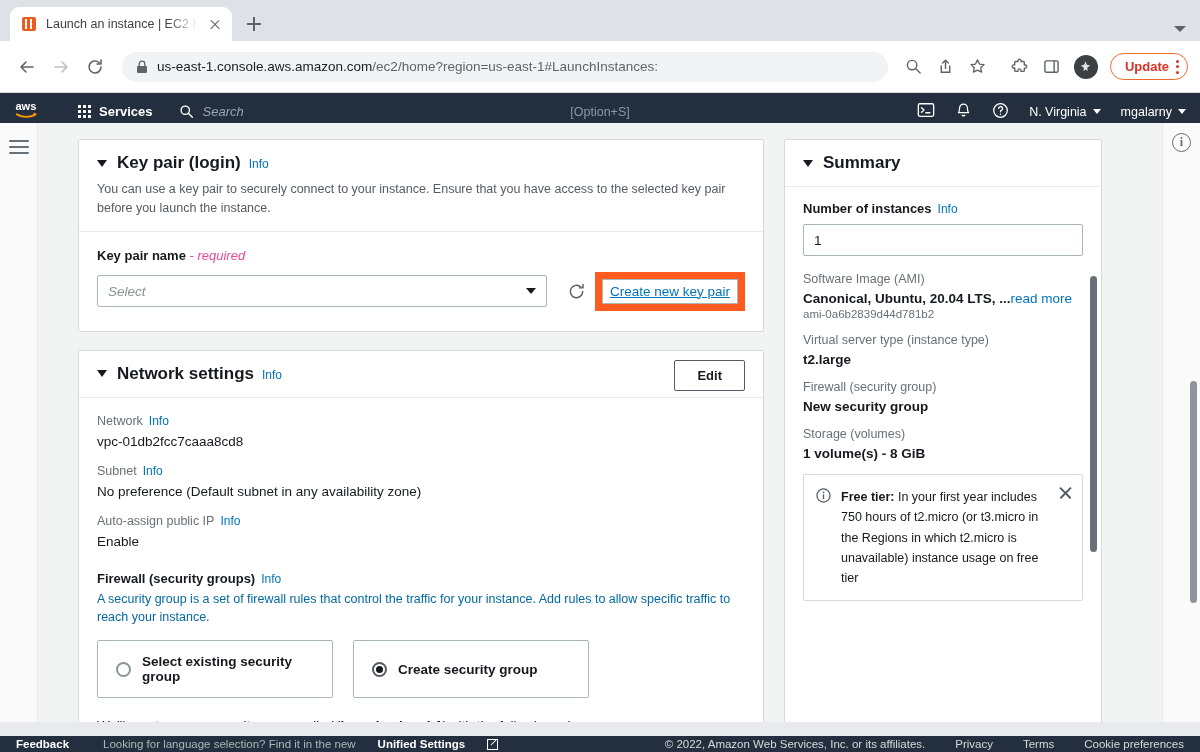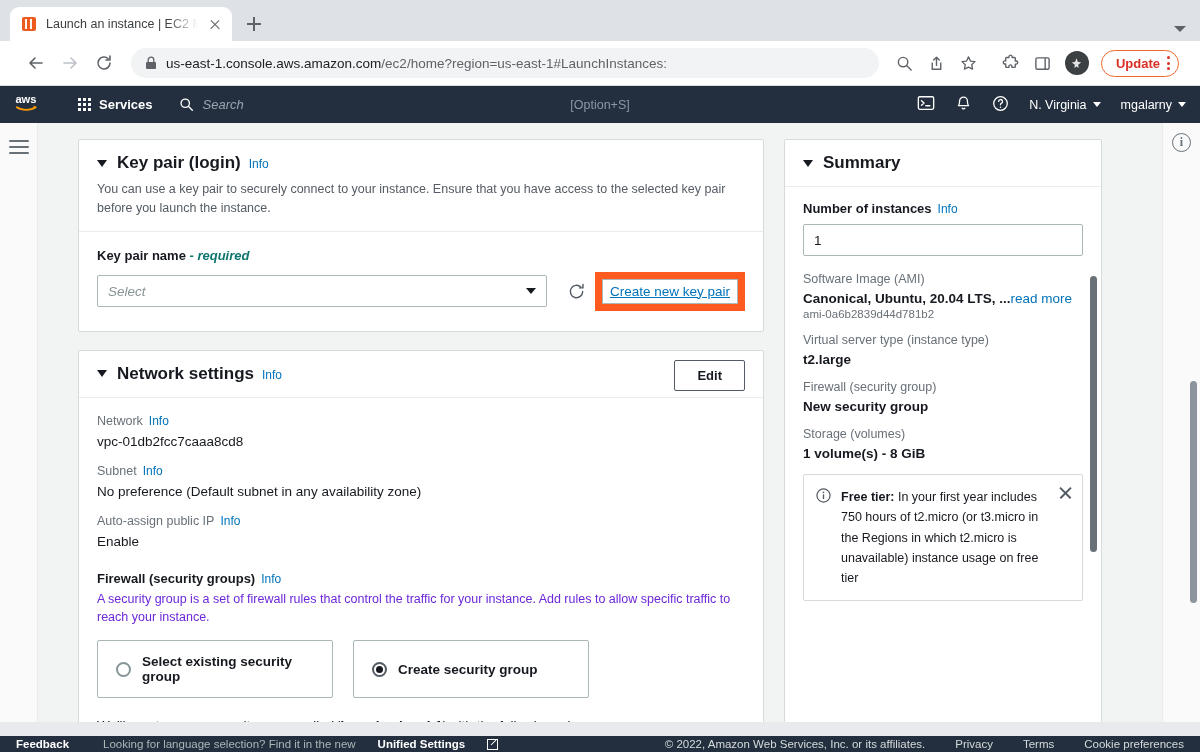--- a/index.html
+++ b/index.html
@@ -59,22 +59,22 @@
   .new-tab::before { left: 7px; top: 13.2px; width: 14px; height: 1.6px; }
   .new-tab::after  { left: 13.2px; top: 7px; width: 1.6px; height: 14px; }
   .tabbar-caret {
     position: absolute; right: 14px; bottom: 9px;
     width: 0; height: 0; cursor: pointer;
     border-left: 6px solid transparent; border-right: 6px solid transparent;
     border-top: 6px solid #5f6368;
   }
 
   .browser-toolbar {
-    height: 45px; background: #fff;
-    display: flex; align-items: center; gap: 4px; padding: 0 21px;
+    height: 52px; background: #fff;
+    display: flex; align-items: center; gap: 4px; padding: 0 12px;
     border-bottom: 1px solid #dadce0;
   }
   .nav-btn {
     width: 30px; height: 30px; flex: none; cursor: pointer;
     display: flex; align-items: center; justify-content: center;
     color: #5f6368;
   }
   .nav-btn.disabled { color: #bdc1c6; }
   .omnibox {
     flex: 1; height: 30px; margin: 0 8px;
@@ -158,21 +158,21 @@
   .tw {
     width: 0; height: 0; align-self: center;
     border-left: 5px solid transparent; border-right: 5px solid transparent;
     border-top: 7px solid #16191f; cursor: pointer; margin-right: 2px;
   }
   .info-link { font-size: 12px; color: #0073bb; text-decoration: none; cursor: pointer; font-weight: normal; }
   .sect-desc { font-size: 12.5px; color: #545b64; line-height: 1.5; margin-top: 7px; max-width: 650px; }
   .card-body { padding: 16px 18px 20px 18px; }
 
   .field-label { font-size: 13px; font-weight: bold; color: #16191f; margin-bottom: 9px; }
-  .field-label .req { font-weight: bold; font-style: italic; color: #0f766e; }
+  .field-label .req { font-weight: normal; font-style: italic; color: #ec4899; }
   .keypair-row { display: flex; align-items: center; gap: 0; }
   .select-box {
     width: 482px; height: 32px; border: 1px solid #aab7b8; border-radius: 2px;
     background: #fff; display: flex; align-items: center; padding: 0 10px;
     font-size: 13.5px; color: #879596; font-style: italic; cursor: pointer;
   }
   .select-box .caret {
     margin-left: auto; width: 0; height: 0; font-style: normal;
     border-left: 5px solid transparent; border-right: 5px solid transparent;
     border-top: 6px solid #16191f;
@@ -193,21 +193,21 @@
     position: absolute; right: 18px; top: 9px;
     border: 1px solid #545b64; border-radius: 2px; background: #fff;
     font-size: 13px; font-weight: bold; color: #16191f;
     padding: 7px 22px; cursor: pointer;
   }
 
   .kv { margin-bottom: 15px; }
   .kv-key { font-size: 12.5px; color: #687078; display: flex; align-items: baseline; gap: 6px; }
   .kv-key.bold { font-weight: bold; color: #16191f; font-size: 13px; }
   .kv-val { font-size: 13.5px; color: #16191f; margin-top: 6px; }
-  .kv-desc { font-size: 12.5px; color: #6d28d9; line-height: 1.5; margin-top: 4px; }
+  .kv-desc { font-size: 12.5px; color: #0369a1; line-height: 1.5; margin-top: 4px; }
 
   .radio-row { display: flex; gap: 20px; margin-top: 13px; }
   .radio-card {
     border: 1px solid #aab7b8; border-radius: 2px; background: #fff;
     padding: 13px 18px; display: flex; align-items: center; gap: 11px;
     cursor: pointer; font-size: 13.5px; color: #16191f; font-weight: bold;
   }
   .radio-card.w1 { width: 236px; }
   .radio-card.w2 { width: 236px; }
   .radio {

